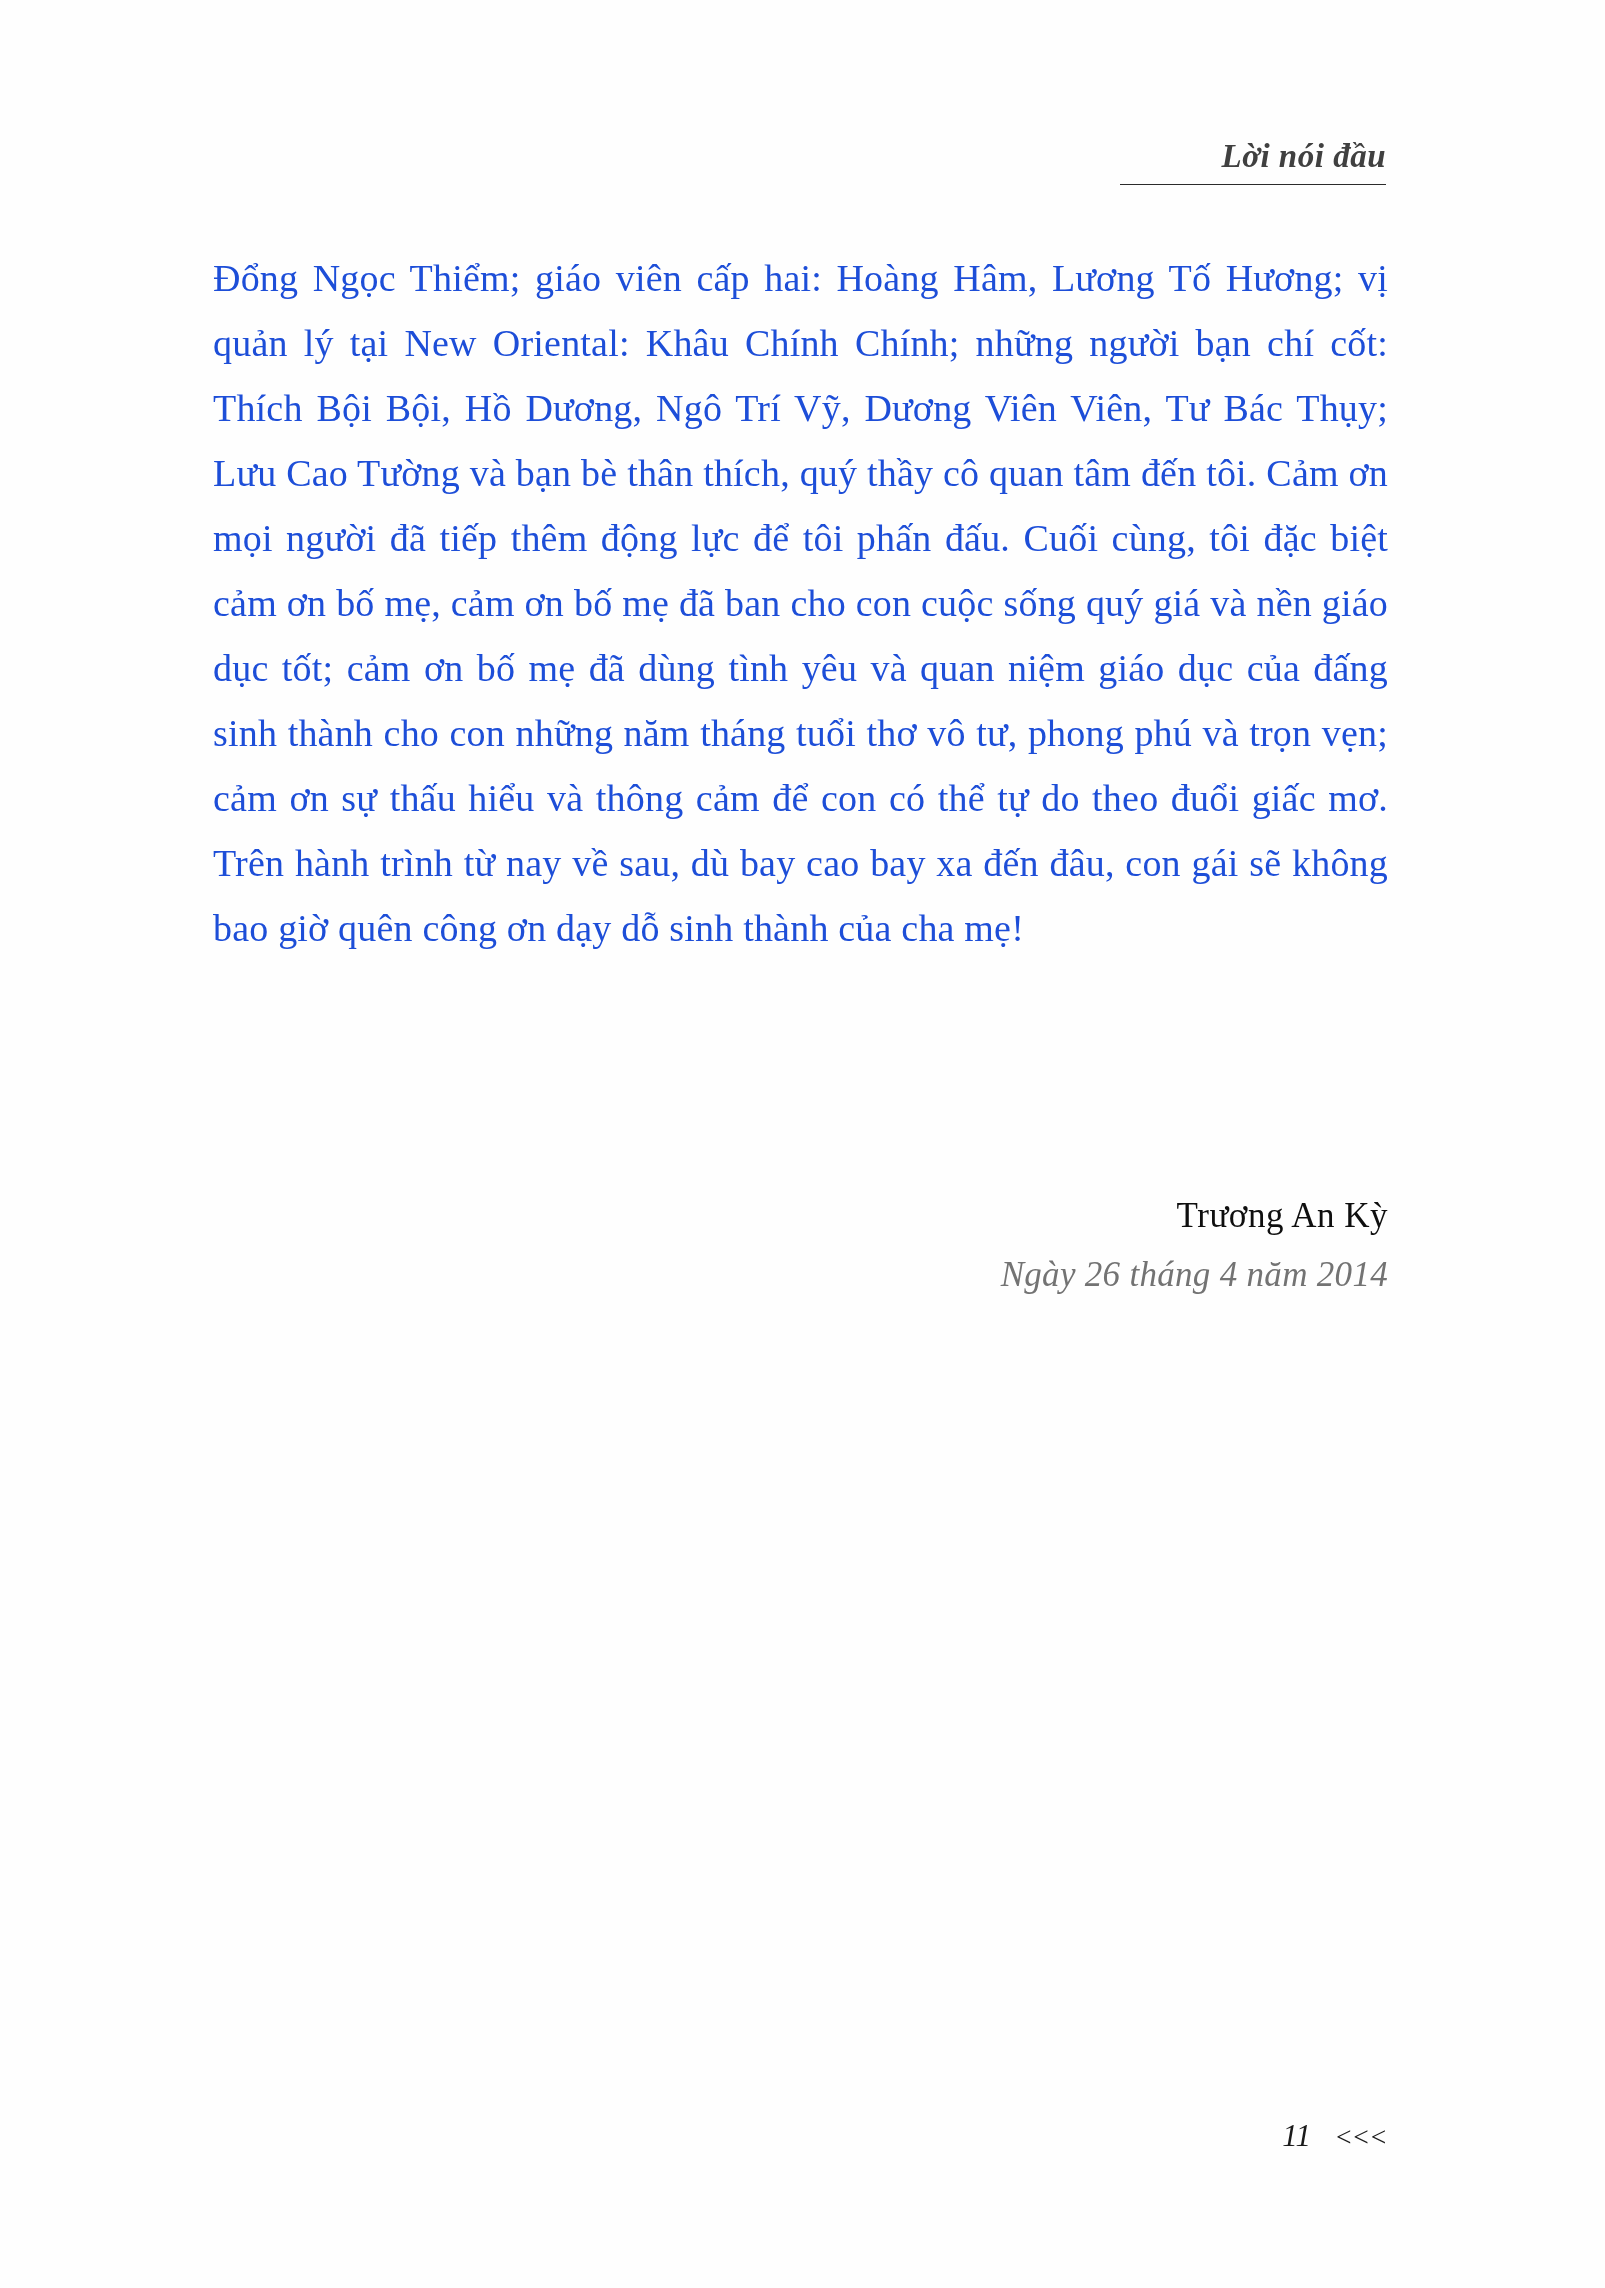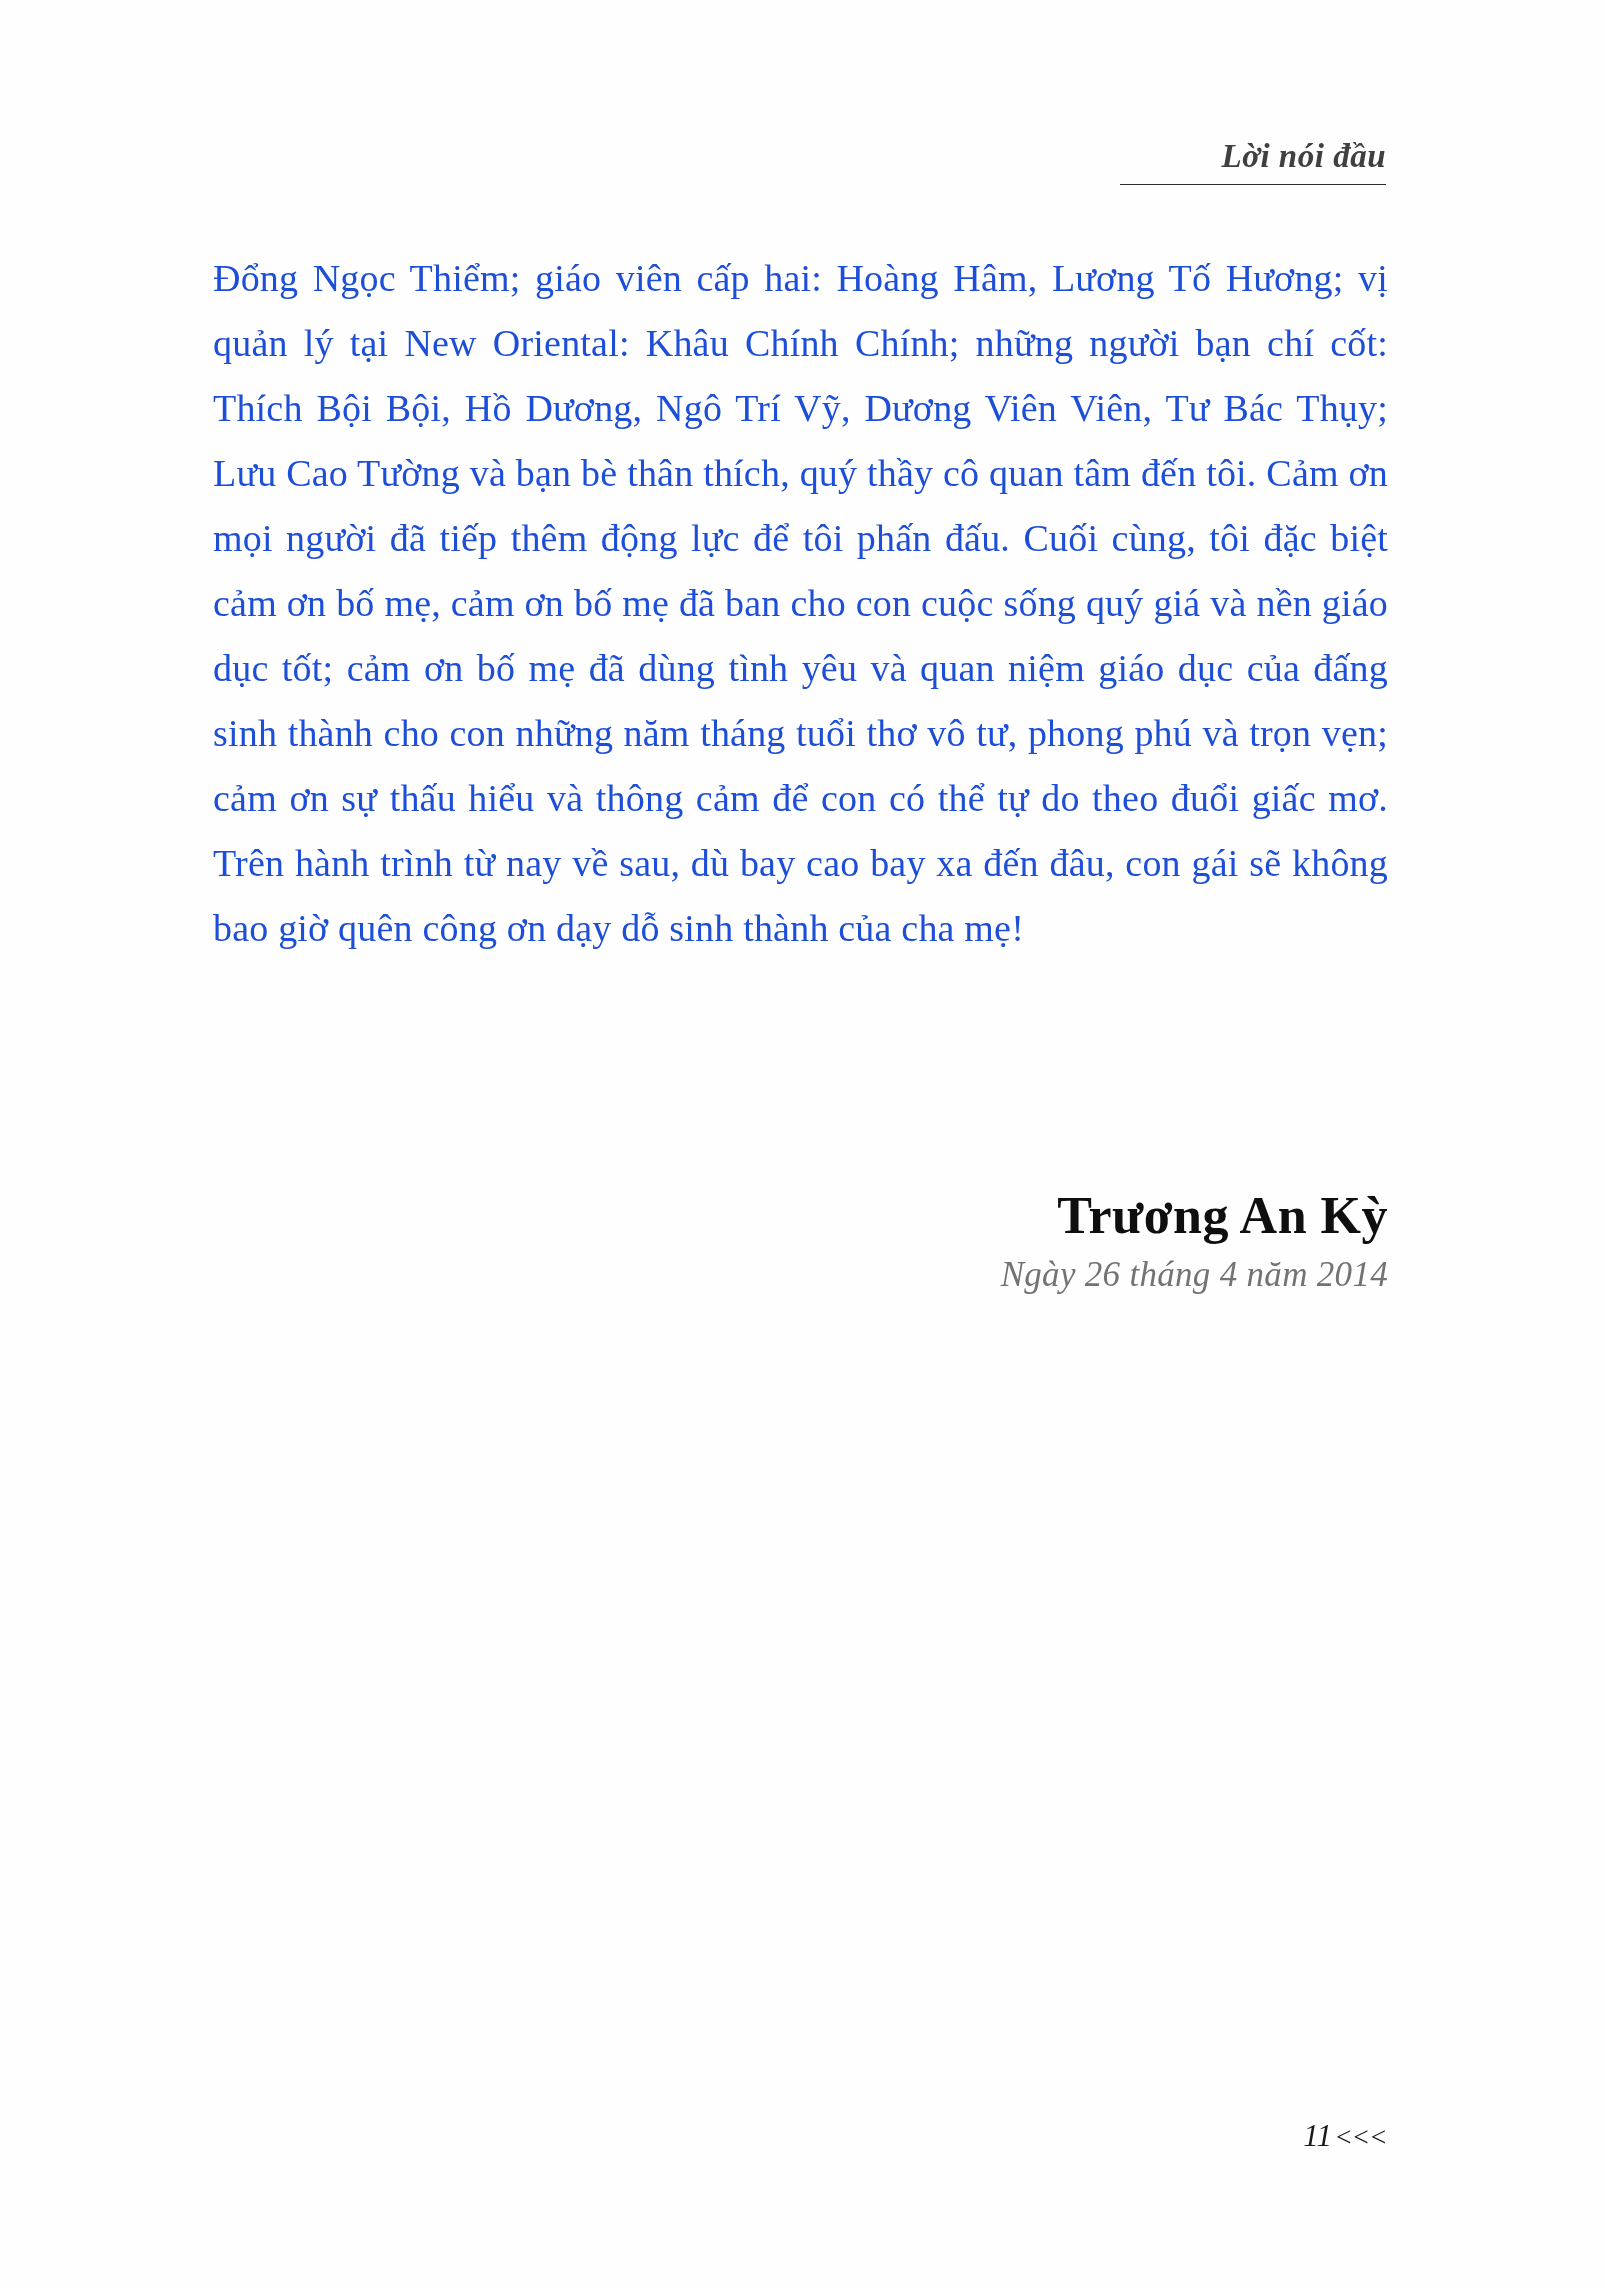--- a/index.html
+++ b/index.html
@@ -67,22 +67,22 @@
   
   .signature-block {
     position: absolute;
     top: 1185px;
     left: 213px;
     width: 1175px;
     text-align: right;
   }
   .sig-name {
     font-family: "Liberation Serif", serif;
-    font-weight: 700;
-    font-size: 52px;
+    font-weight: 400;
+    font-size: 35px;
     line-height: 61px;
     color: #0f0f0f;
     display: block;
     letter-spacing: 0.5px;
   }
   .sig-date {
     font-family: "Liberation Serif", serif;
     font-style: italic;
     font-size: 35px;
     line-height: 57px;
@@ -91,21 +91,21 @@
     letter-spacing: 0.3px;
   }
 
   
   .footer {
     position: absolute;
     bottom: 134px;
     right: 217px;
     display: flex;
     align-items: baseline;
-    gap: 4px;
+    gap: 25px;
   }
   .page-number {
     font-family: "Liberation Serif", serif;
     font-style: italic;
     font-size: 31px;
     color: #1a1a1a;
   }
   .footer-marks {
     font-family: "Liberation Serif", serif;
     font-size: 27.5px;

